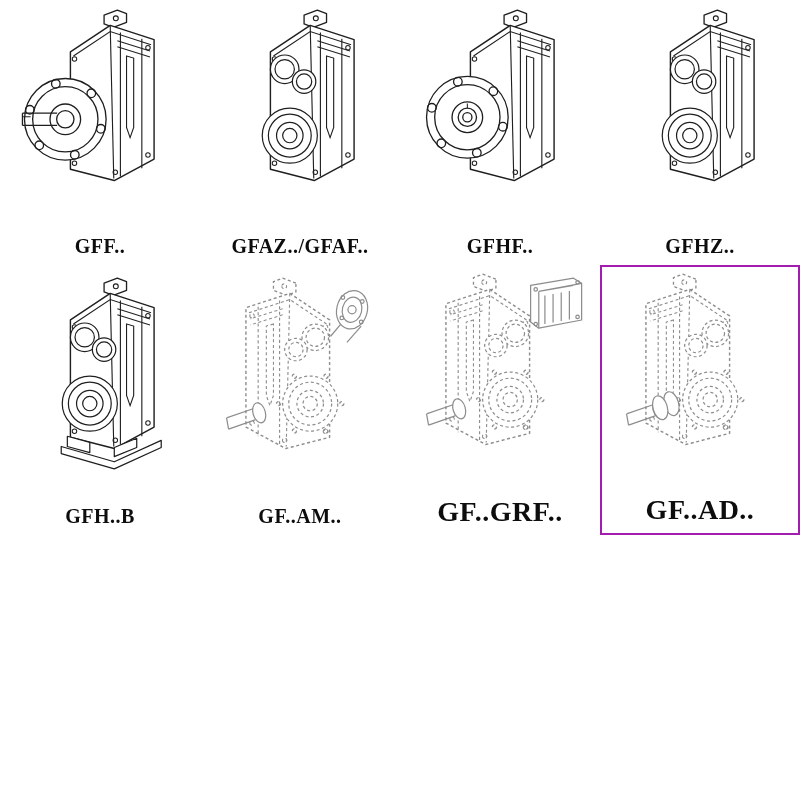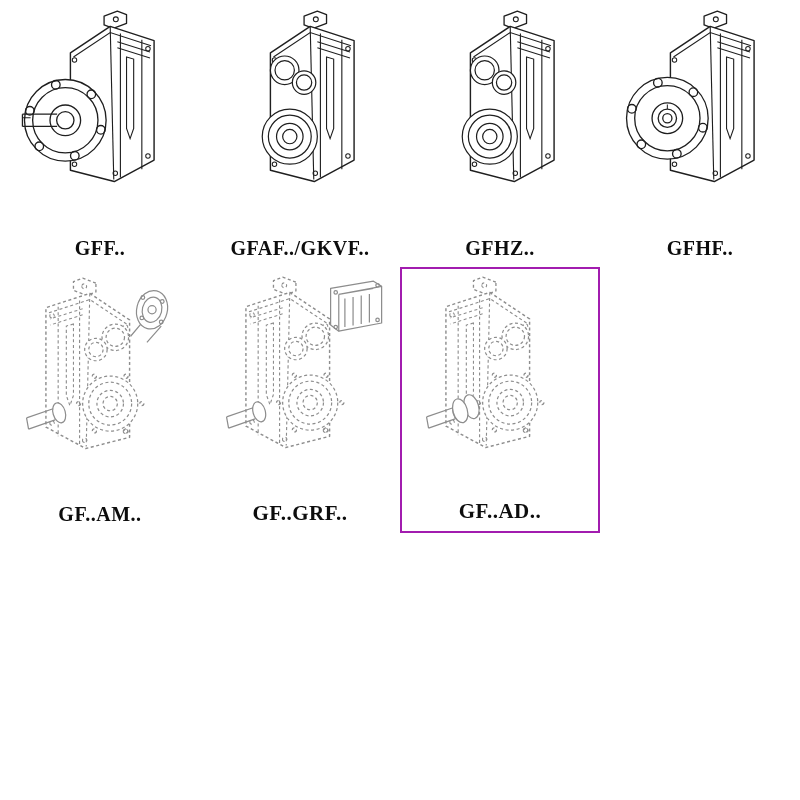--- a/index.html
+++ b/index.html
@@ -23,21 +23,21 @@
     flex:1;display:flex;align-items:center;justify-content:center;
     width:100%;min-height:0;
   }
   svg.draw{width:176px;height:200px;display:block;}
   svg.solid{color:#1f1f1f;}
   svg.dashed{color:#8d8d8d;stroke-dasharray:3 2.5;}
   .label{
     font-weight:700;font-size:20px;letter-spacing:.5px;color:#0d0d0d;
     white-space:nowrap;line-height:1.1;margin-top:2px;
   }
-  .label-lg{font-size:21px;}
+  .label-lg{font-size:28px;}
   .cell-boxed{border:2px solid #a21caf;}
   .defs-holder{position:absolute;width:0;height:0;overflow:hidden;}
 </style>
 </head>
 <body>
 
 <svg class="defs-holder" aria-hidden="true">
   <defs>
 
     <g id="hsg-core">
@@ -223,42 +223,50 @@
     </div>
     <div class="label">GFF..</div>
   </div>
 
   <div class="cell">
     <div class="art">
       <svg class="draw solid" viewBox="0 0 172 196">
           <use href="#g-hollow"></use>
         </svg>
     </div>
-    <div class="label">GFAF../GKVF..</div>
+    <div class="label">GFAZ../GFAF..</div>
+  </div>
+
+  <div class="cell">
+    <div class="art">
+      <svg class="draw solid" viewBox="0 0 172 196">
+          <use href="#g-flangehollow"></use>
+        </svg>
+    </div>
+    <div class="label">GFHF..</div>
   </div>
 
   <div class="cell">
     <div class="art">
       <svg class="draw solid" viewBox="0 0 172 196">
           <use href="#g-hollow"></use>
         </svg>
     </div>
     <div class="label">GFHZ..</div>
   </div>
 
-  <div class="cell">
-    <div class="art">
-      <svg class="draw solid" viewBox="0 0 172 196">
-          <use href="#g-flangehollow"></use>
-        </svg>
-    </div>
-    <div class="label">GFHF..</div>
-  </div>
-
-
+
+  <div class="cell">
+    <div class="art">
+      <svg class="draw solid" viewBox="0 0 172 196">
+          <use href="#g-footb"></use>
+        </svg>
+    </div>
+    <div class="label">GFH..B</div>
+  </div>
 
   <div class="cell">
     <div class="art">
       <svg class="draw dashed" viewBox="0 0 172 196">
           <use href="#g-dash-am"></use>
         </svg>
     </div>
     <div class="label">GF..AM..</div>
   </div>
 

